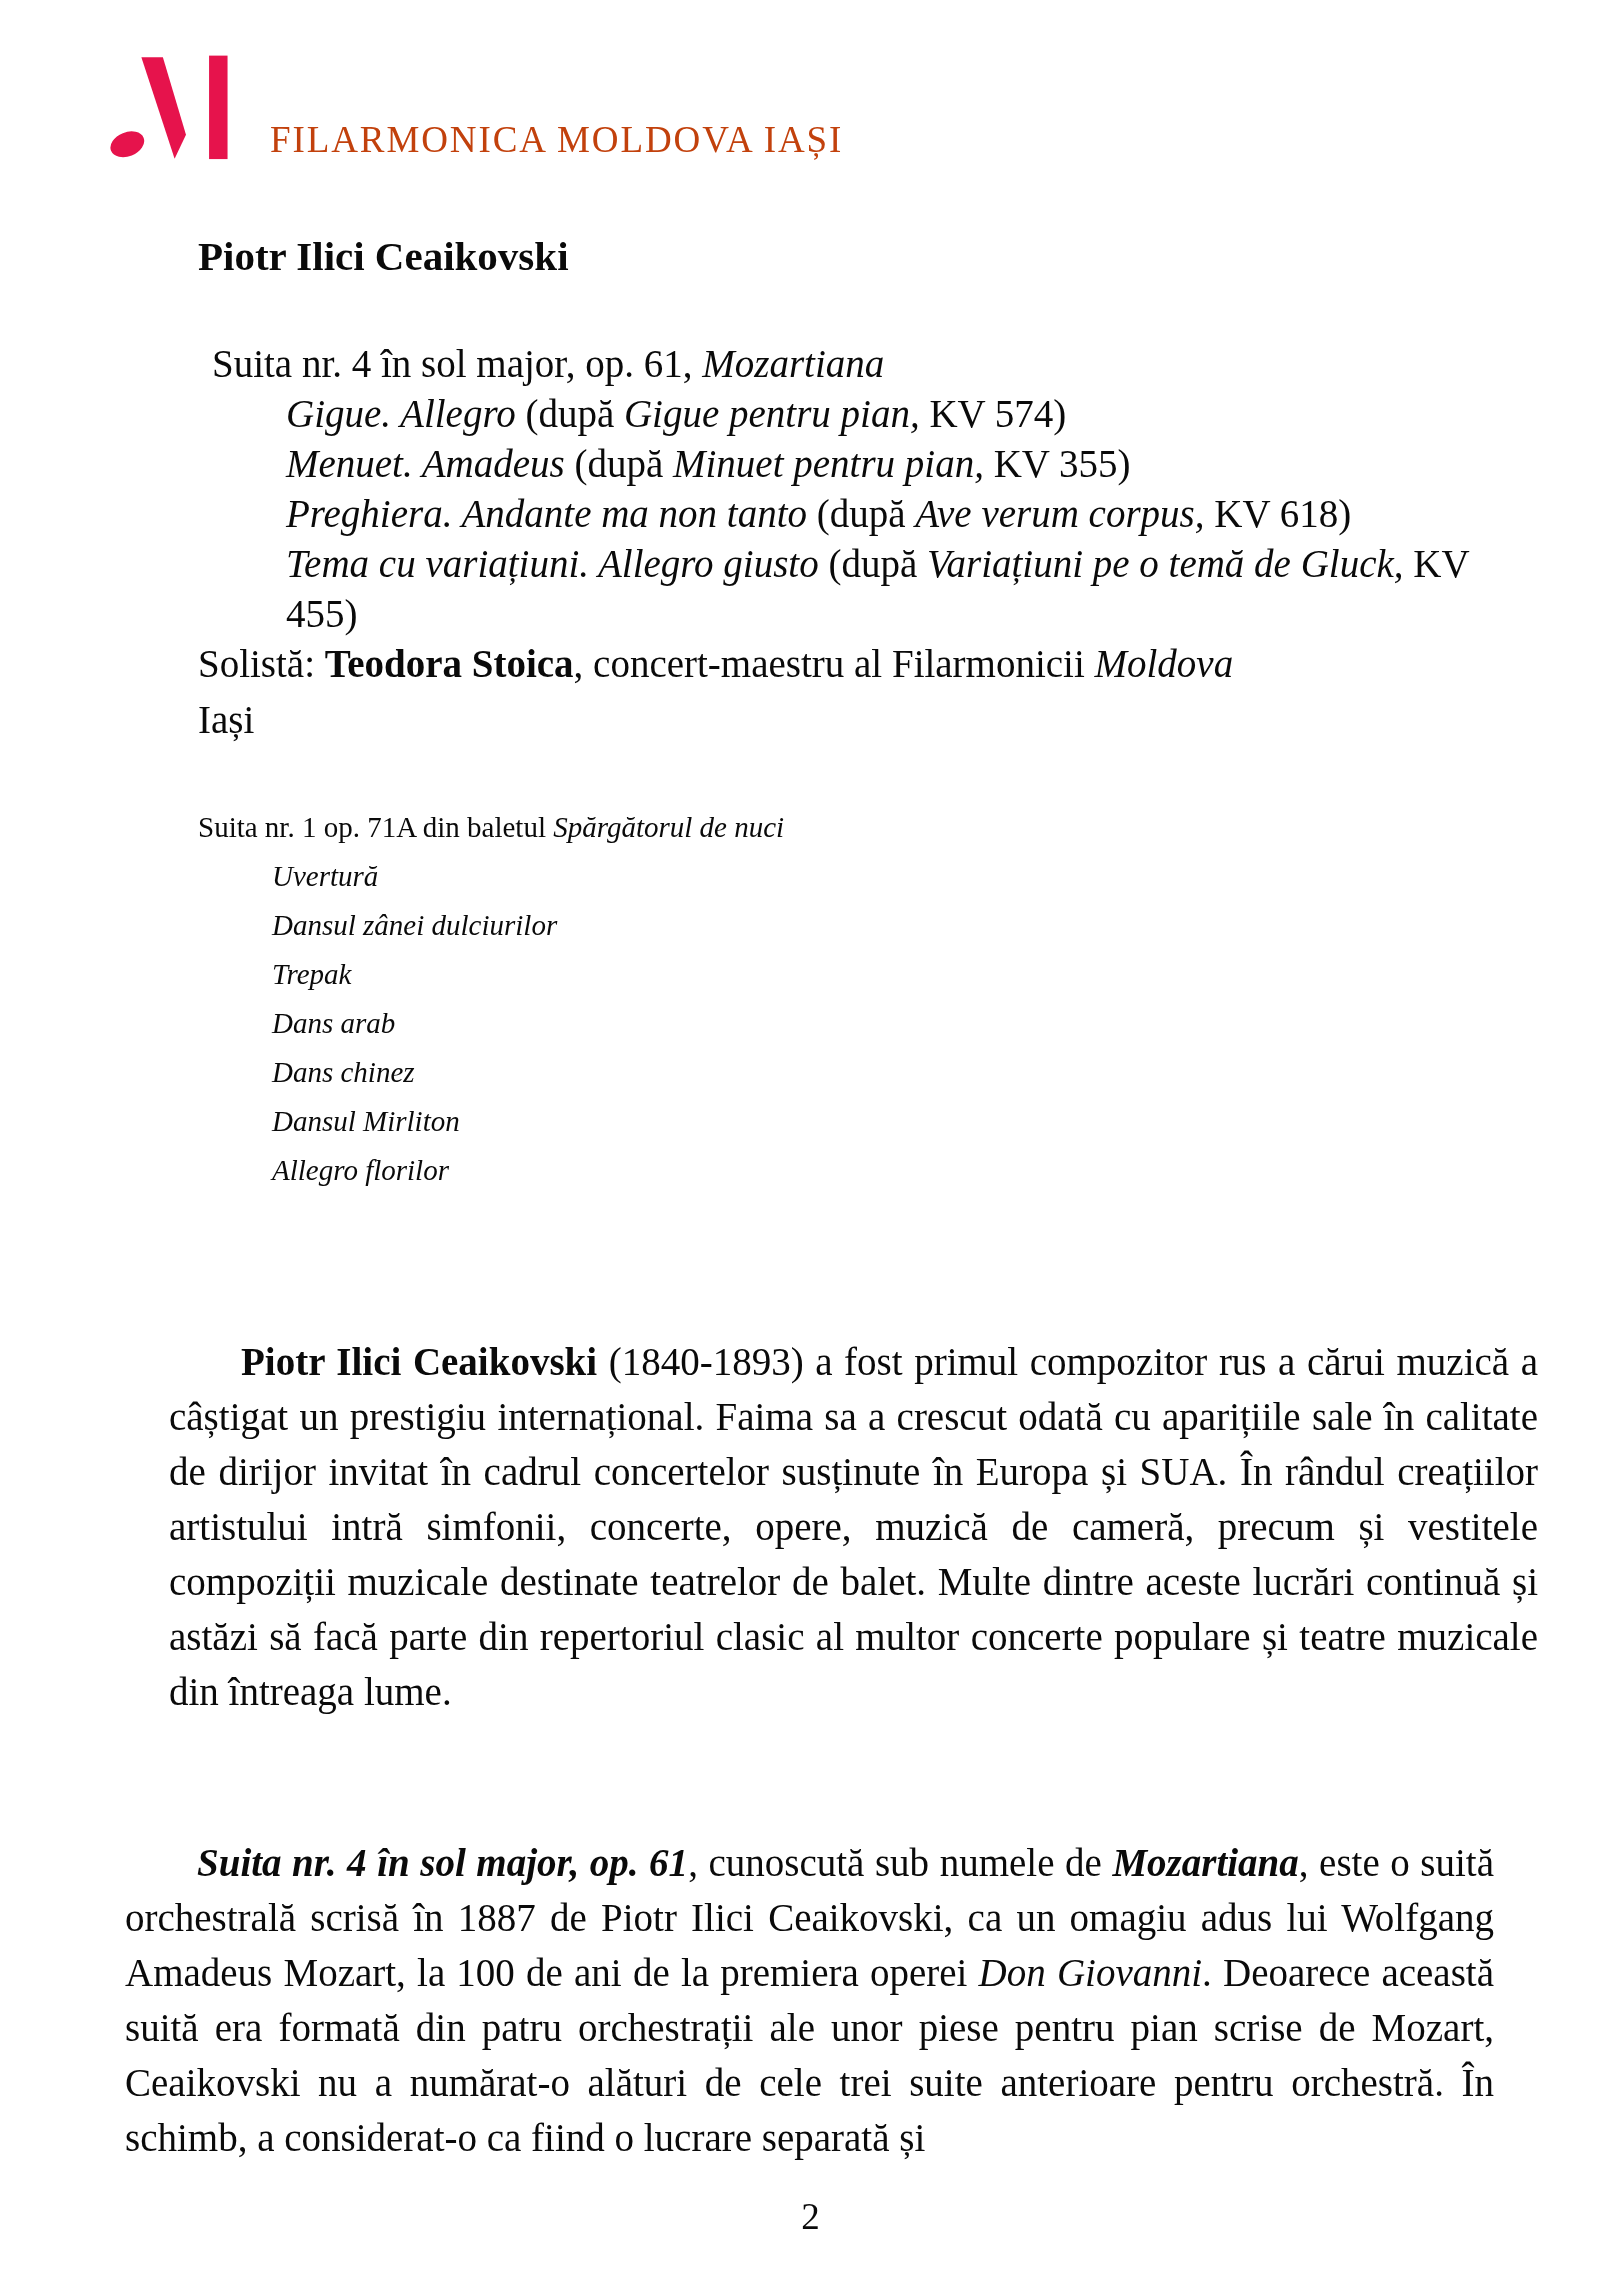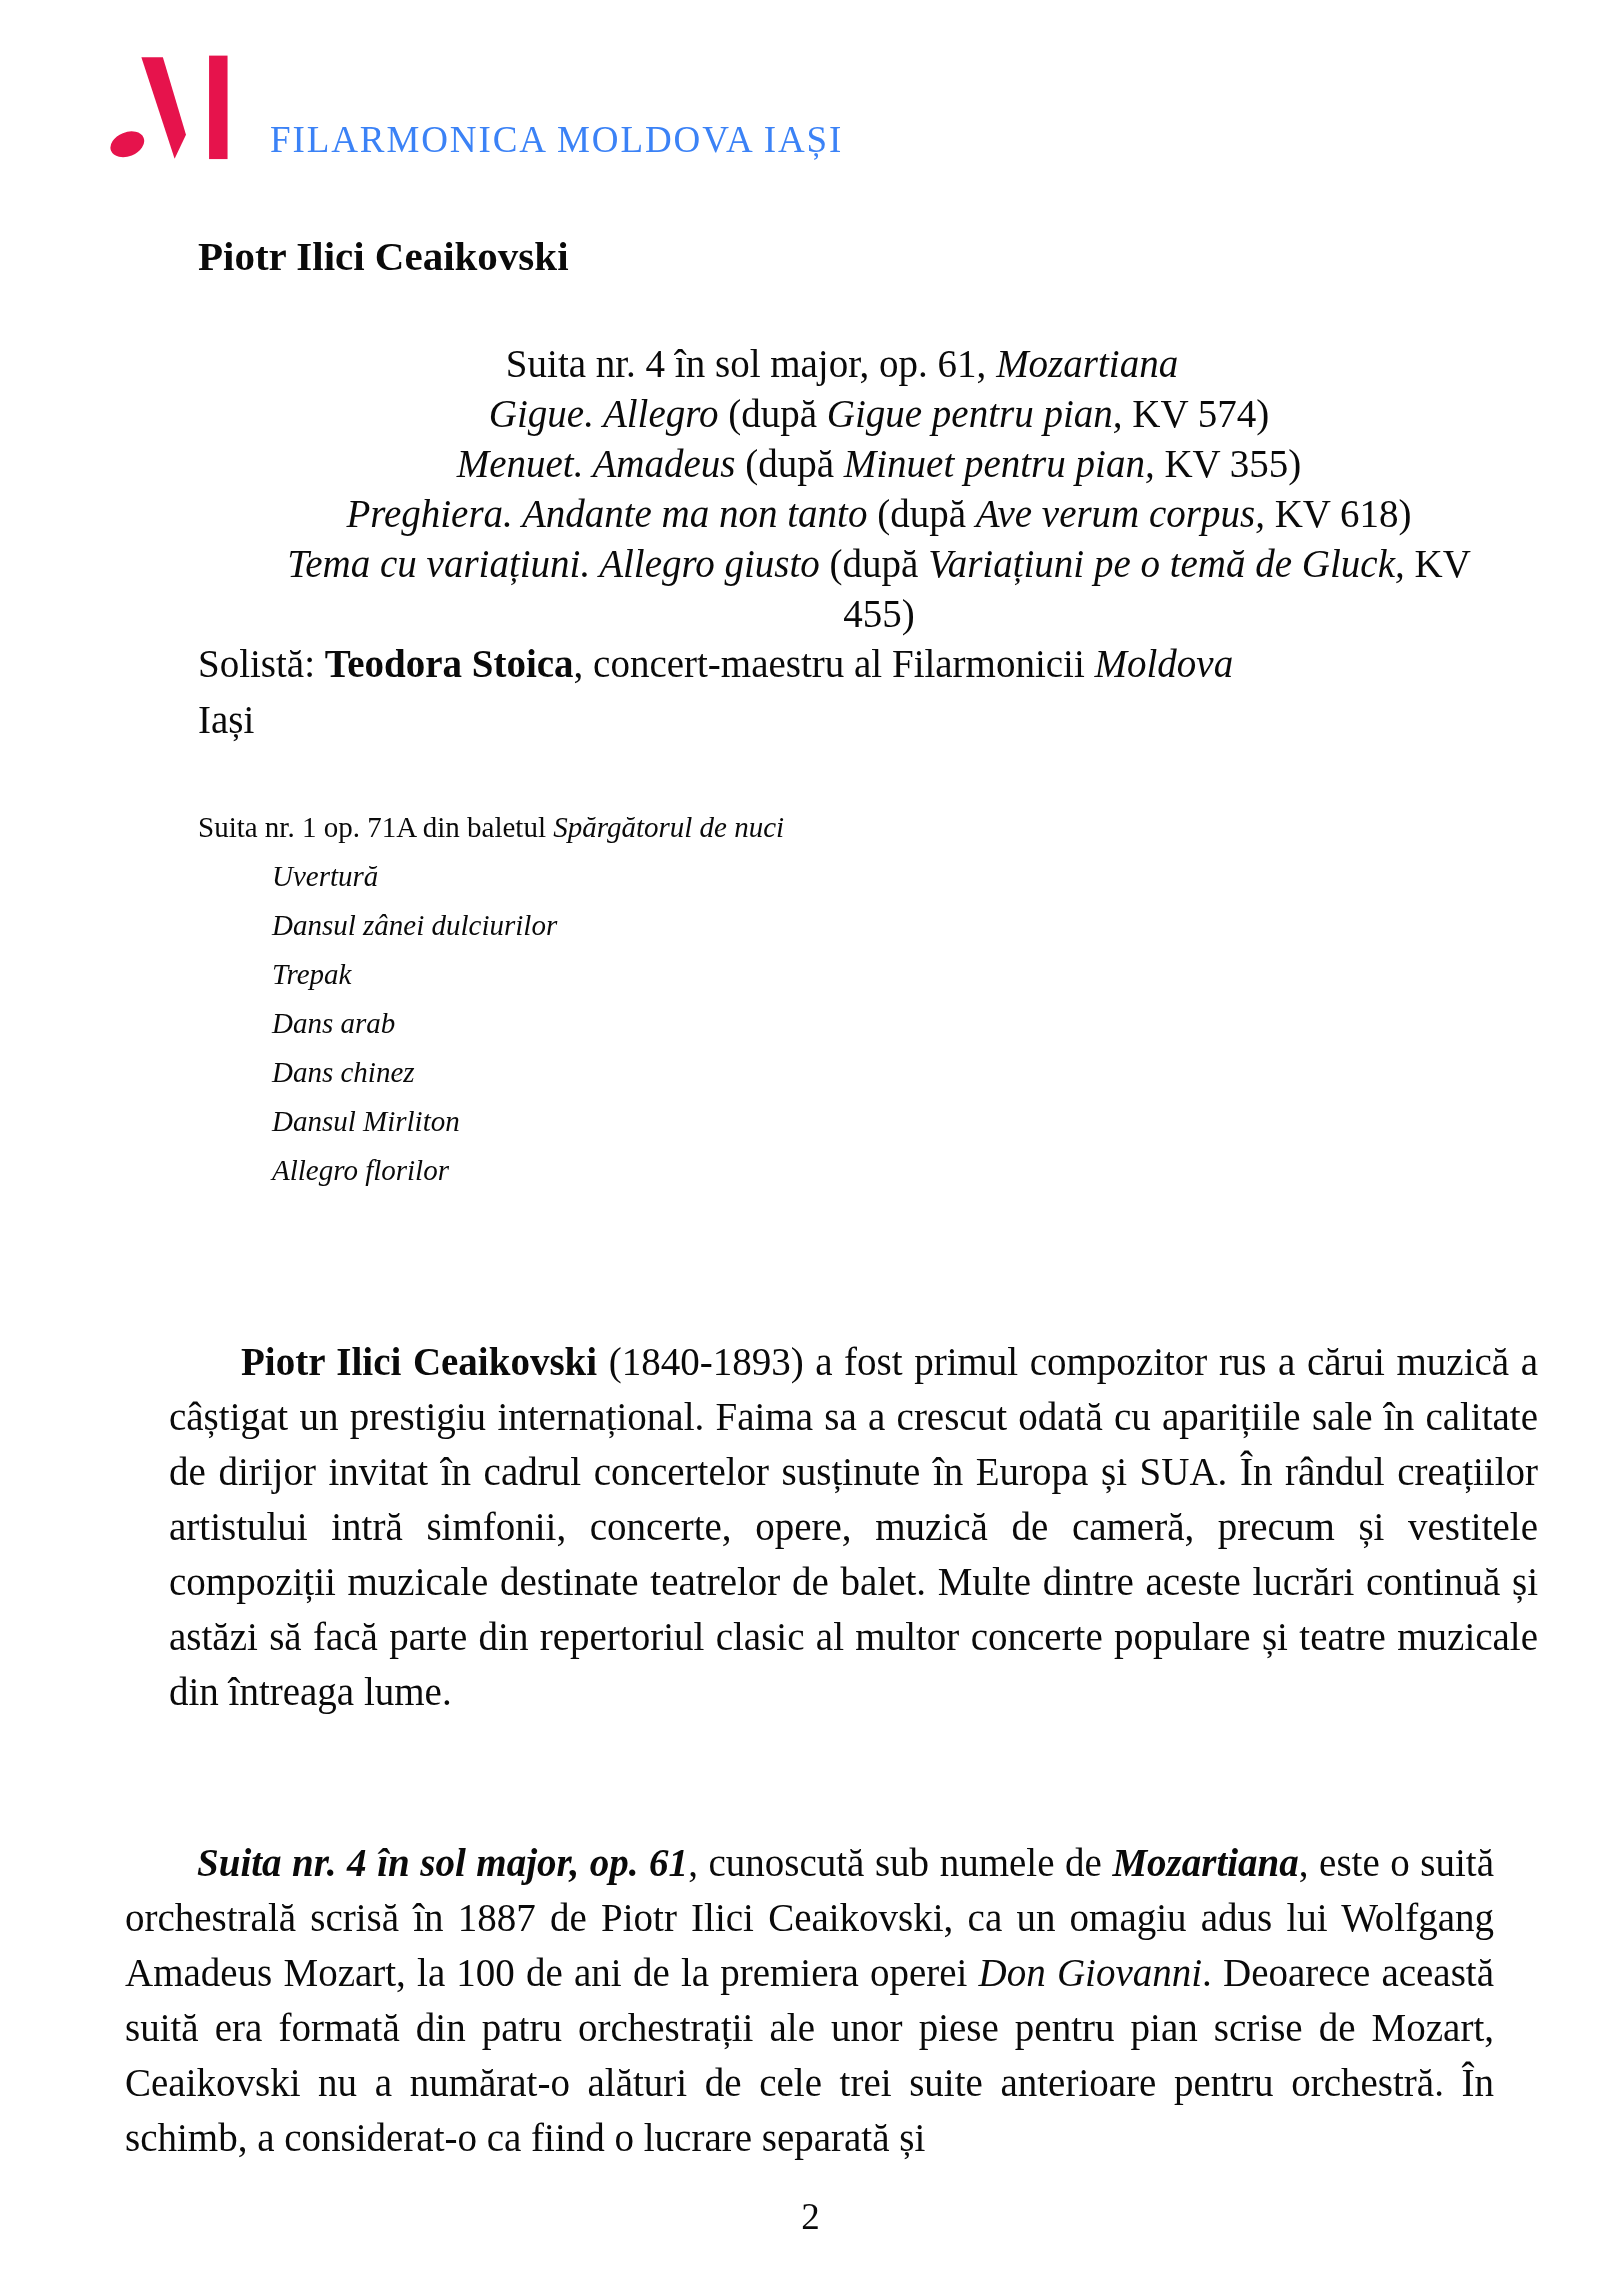--- a/index.html
+++ b/index.html
@@ -13,32 +13,32 @@
   }
 
   
   .logo {
     position:absolute; left:107px; top:51px;
     width:121px; height:109px;
   }
   .brand {
     position:absolute; left:270px; top:118px;
     font-size:37px; letter-spacing:1.9px;
-    color:#3b82f6; white-space:nowrap;
+    color:#c2410c; white-space:nowrap;
   }
 
   
   .composer-heading {
     position:absolute; left:198px; top:234px;
     font-size:41px; font-weight:bold; line-height:1.1;
     white-space:nowrap;
   }
   .work1 {
-    position:absolute; left:192px; top:339px; width:1300px;
-    font-size:39px; line-height:50px;text-align:center;
+    position:absolute; left:212px; top:339px; width:1300px;
+    font-size:39px; line-height:50px;
   }
   .work2 {
     position:absolute; left:198px; top:803px; width:1300px;
     font-size:29px; line-height:49px;
   }
   .movement { padding-left:74px; }
   .it { font-style:italic; }
   .soloist {
     position:absolute; left:198px; top:636px; width:1300px;
     font-size:39px; line-height:56px;

